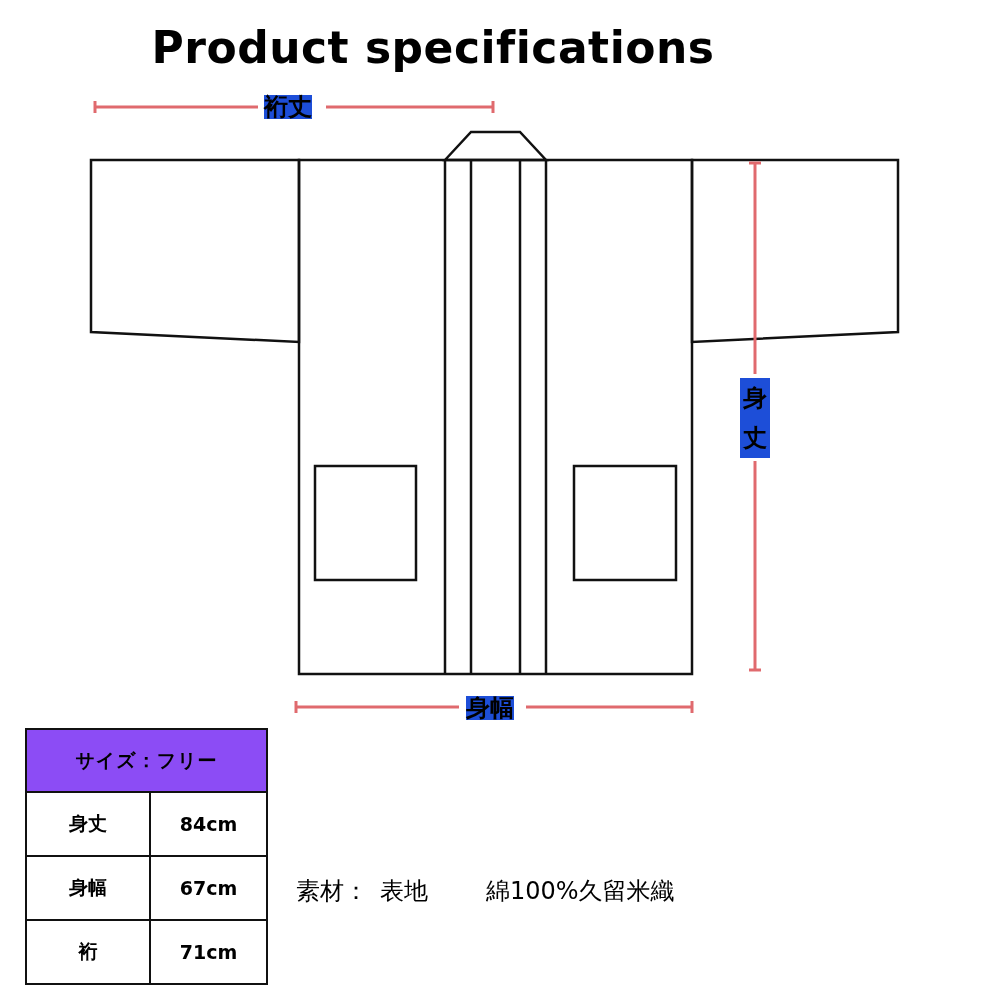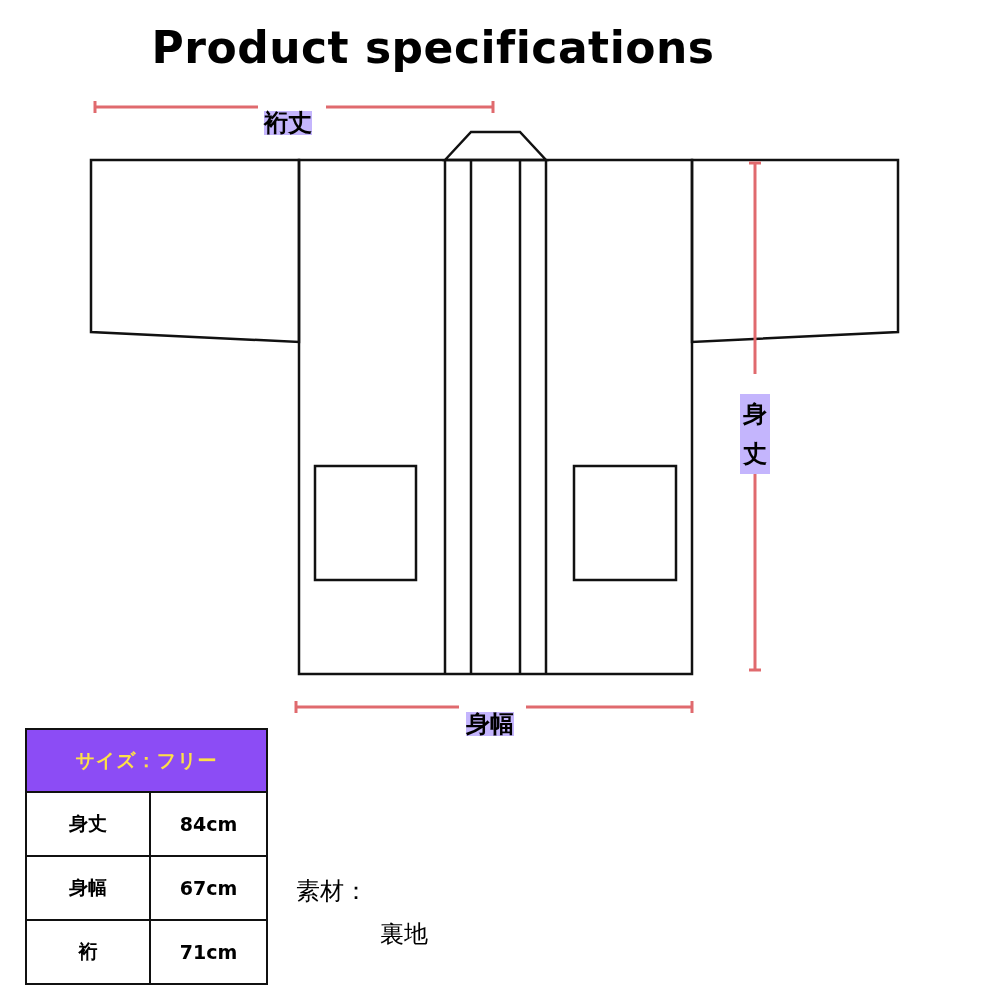--- a/index.html
+++ b/index.html
@@ -1,25 +1,25 @@
 <!DOCTYPE html>
 <html><head>
 <meta charset="utf-8">
 <style>
   html, body { margin: 0; padding: 0; background: #ffffff; }
   body { width: 1000px; height: 1000px; position: relative; overflow: hidden;
          font-family: "DejaVu Sans", "Liberation Sans", sans-serif; color: #000; }
   .title { position: absolute; left: 0; top: 22px; width: 836px; text-align: center;
            font-size: 44px; font-weight: bold; letter-spacing: 0.5px; margin-left: 15px; }
   svg.diagram { position: absolute; left: 0; top: 0; }
-  .dim-label { position: absolute; font-weight: bold; font-size: 24px; background: #c4b5fd; line-height: 1; margin-top: 16px; }
+  .dim-label { position: absolute; font-weight: bold; font-size: 24px; background: #1d4ed8; line-height: 1; }
   .dim-label.vertical { width: 30px; text-align: center; line-height: 40px; }
   table.size-table { position: absolute; left: 25px; top: 728px; width: 243px; border-collapse: collapse; }
   table.size-table td, table.size-table th { border: 2.5px solid #111; text-align: center; font-weight: bold; }
-  table.size-table th { background: #8c4cf5; color: #fde047; height: 59px; font-size: 19px; letter-spacing: 1px; }
+  table.size-table th { background: #8c4cf5; color: #000000; height: 59px; font-size: 19px; letter-spacing: 1px; }
   table.size-table td { height: 60px; font-size: 19px; }
   table.size-table td.label { width: 120px; }
   .materials { position: absolute; left: 296px; top: 870px; font-weight: normal; font-size: 24px; line-height: 43px; }
   .mat-row { display: flex; white-space: nowrap; }
   .mat-prefix { width: 84px; }
   .mat-part { width: 106px; }
 </style>
 </head>
 <body>
 
@@ -87,18 +87,19 @@
   <tr>
     <td class="label">裄</td>
     <td>71cm</td>
   </tr>
 </tbody>
   </table>
 
 <div class="materials">
   <div class="mat-row">
     <span class="mat-prefix">素材：</span>
+    <span class="mat-part">表地</span>
+    <span>綿100%久留米織</span>
   </div>
   <div class="mat-row">
     <span class="mat-prefix"></span>
-    <span class="mat-part">裏地</span>
   </div>
 </div>
 
 </body></html>

